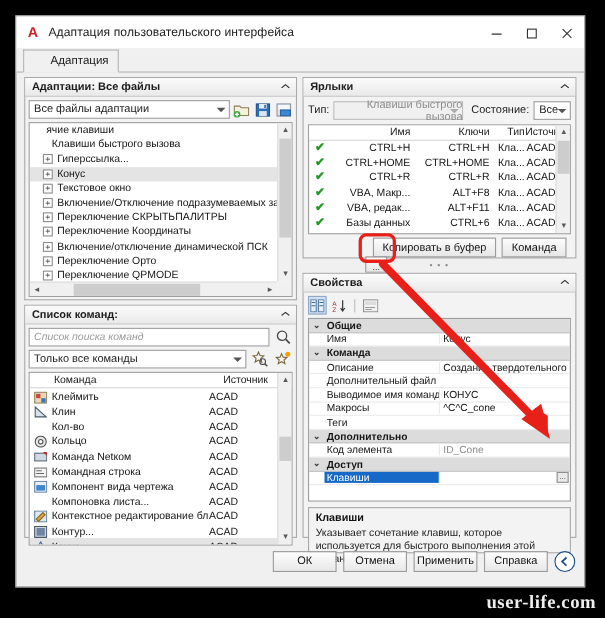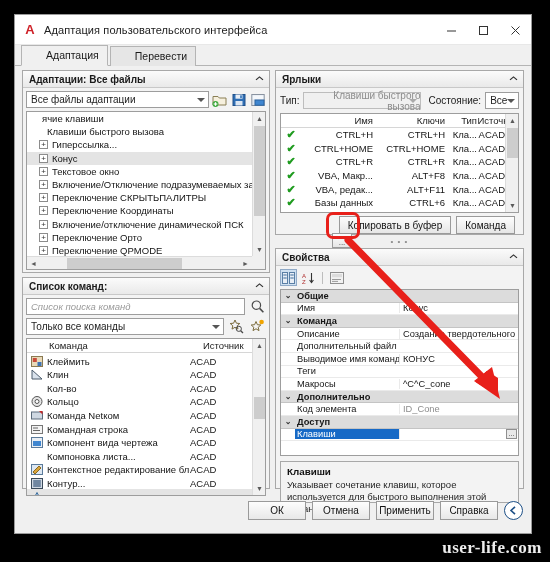--- a/index.html
+++ b/index.html
@@ -233,21 +233,20 @@
           <svg width="11" height="11" viewBox="0 0 11 11">
               <line x1="1.5" y1="1.5" x2="9.5" y2="9.5" stroke="#333" stroke-width="1"></line>
               <line x1="9.5" y1="1.5" x2="1.5" y2="9.5" stroke="#333" stroke-width="1"></line>
             </svg>
         </div>
       </div>
     </div>
 
     <div class="tabstrip">
       <div class="tab active">Адаптация</div>
-      <div class="tab">Перевести</div>
     </div>
 
     <div class="body">
 
       <div class="col-left">
 
         <div class="pane" style="position:absolute;left:0;top:0;right:0;height:203px;">
           <div class="pane-head">
             <div class="ttl">Адаптации: Все файлы</div>
             <div class="chev">
@@ -696,27 +695,27 @@
                   <div class="k">Дополнительный файл справки</div>
                   <div class="v"></div>
                 </div>
                 <div class="prow">
                   <div class="tw"></div>
                   <div class="k">Выводимое имя команды</div>
                   <div class="v">КОНУС</div>
                 </div>
                 <div class="prow">
                   <div class="tw"></div>
+                  <div class="k">Макросы</div>
+                  <div class="v">^C^C_cone</div>
+                </div>
+                <div class="prow">
+                  <div class="tw"></div>
                   <div class="k">Теги</div>
                   <div class="v"></div>
-                </div>
-                <div class="prow">
-                  <div class="tw"></div>
-                  <div class="k">Макросы</div>
-                  <div class="v">^C^C_cone</div>
                 </div>
                 <div class="prow grp">
                   <div class="tw">⌄</div>
                   <div class="k">Дополнительно</div>
                 </div>
                 <div class="prow">
                   <div class="tw"></div>
                   <div class="k">Код элемента</div>
                   <div class="v pgrey">ID_Cone</div>
                 </div>

